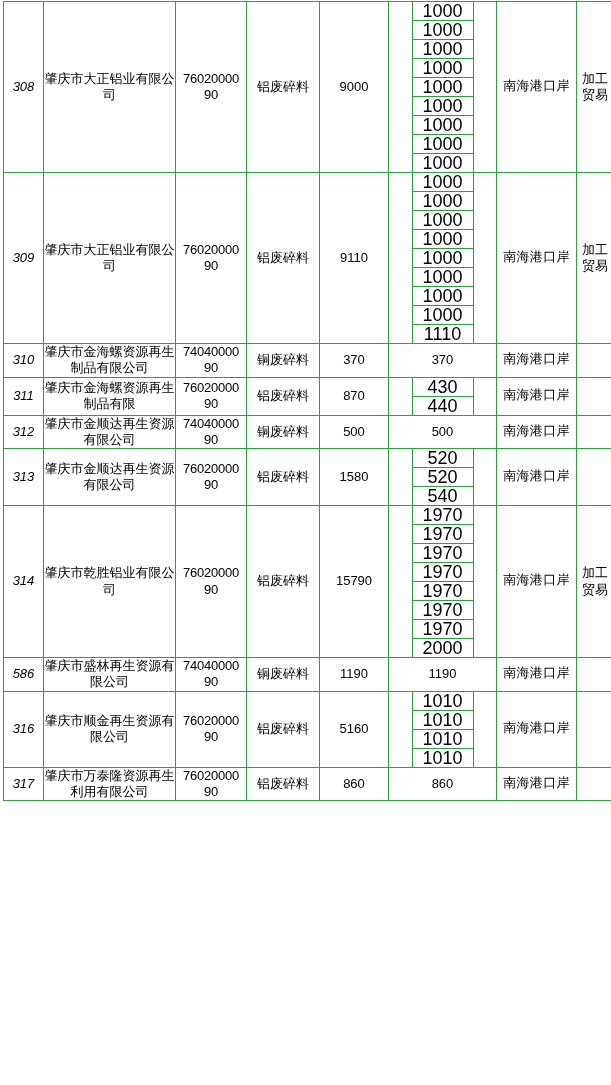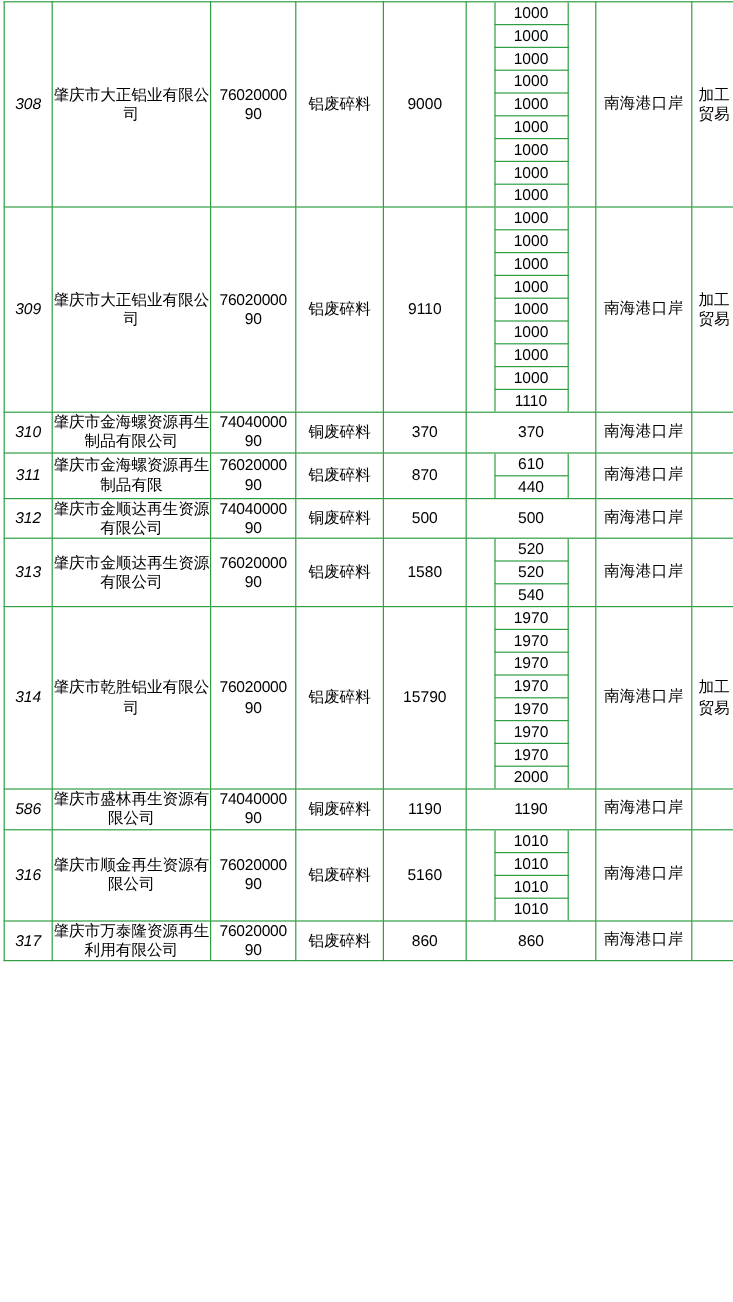--- a/index.html
+++ b/index.html
@@ -81,21 +81,21 @@
   table.sub {
     border-collapse: collapse;
     table-layout: fixed;
     width: 100%;
   }
   table.sub td {
     border: 1px solid #2f9e41;
     border-left: none;
     border-right: none;
     text-align: center;
-    font-size: 13px;
+    font-size: 18px;
     padding: 0 0 0 0;
     height: 18px;
     line-height: 18px;
   }
   table.sub tr:first-child td { border-top: none; }
   table.sub tr:last-child td { border-bottom: none; }
   table.sub.inset td {
     border-left: 1px solid #2f9e41;
     border-right: 1px solid #2f9e41;
   }
@@ -223,21 +223,21 @@
           <td class="c-code code">
             <div>76020000</div>
             <div>90</div>
           </td>
           <td class="c-cat cellpad">铝废碎料</td>
           <td class="c-qty qty">870</td>
           <td class="c-sub sub-cell">
             <table class="sub inset">
               <tbody>
                 <tr>
-                  <td>610</td>
+                  <td>430</td>
                 </tr>
                 <tr>
                   <td>440</td>
                 </tr>
               </tbody>
             </table>
           </td>
           <td class="c-port port cellpad">南海港口岸</td>
           <td class="c-trade trade"></td>
         </tr>

